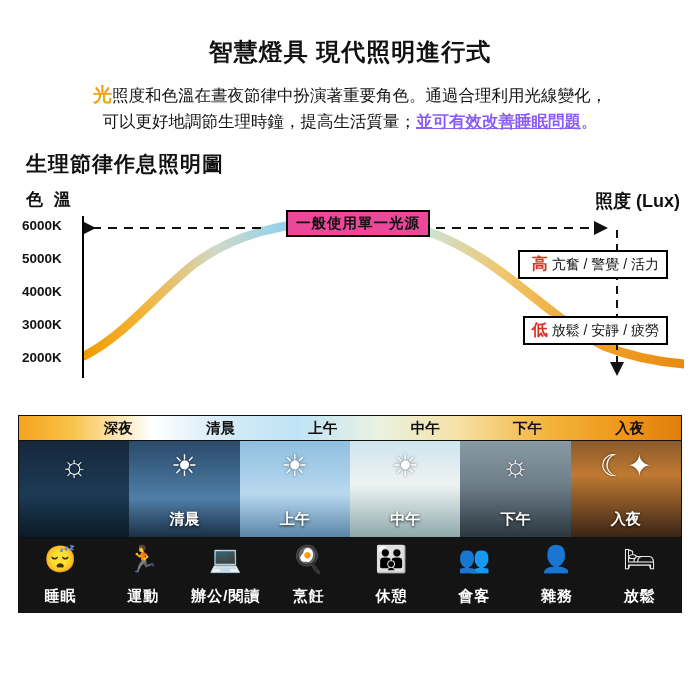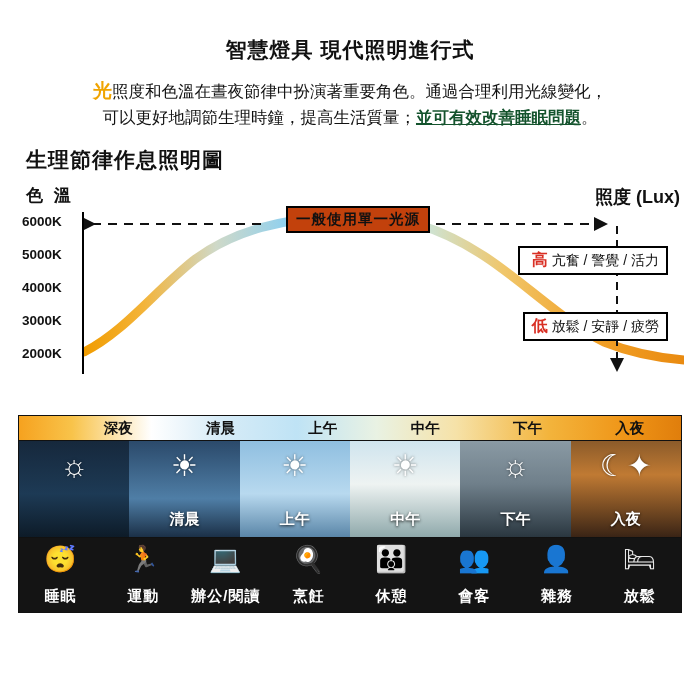--- a/index.html
+++ b/index.html
@@ -12,33 +12,33 @@
     height: 700px;
     font-family: "Liberation Sans", sans-serif;
     color: #111111;
     overflow: hidden;
     position: relative;
   }
 
   
   .title {
     text-align: center;
-    font-size: 21px;
+    font-size: 24px;
     font-weight: bold;
     letter-spacing: 1px;
     margin-top: 36px;
   }
   .intro {
     margin: 14px 18px 0 18px;
     font-size: 16.5px;
     line-height: 26px;
     text-align: center;
   }
   .intro .hl-orange { color: #f0a400; font-weight: bold; font-size: 19px; }
-  .intro .hl-purple { color: #14532d; font-weight: bold; text-decoration: underline; }
+  .intro .hl-purple { color: #8b5cf6; font-weight: bold; text-decoration: underline; }
   .intro-line2 { text-align: center; }
 
   .subtitle {
     margin: 16px 0 0 26px;
     font-size: 21px;
     font-weight: bold;
     letter-spacing: 1px;
   }
 
   
@@ -72,21 +72,21 @@
   .yaxis-line {
     position: absolute;
     left: 64px; top: 28px;
     width: 2px; height: 162px;
     background: #000;
   }
   .single-source-box {
     position: absolute;
     left: 268px; top: 22px;
     border: 2px solid #000;
-    background: #c2410c;
+    background: #ec4899;
     font-size: 14.5px;
     padding: 2px 8px;
     font-weight: bold;
     letter-spacing: 1px;
   }
   .note-box {
     position: absolute;
     right: 14px;
     border: 2px solid #000;
     background: #fff;

